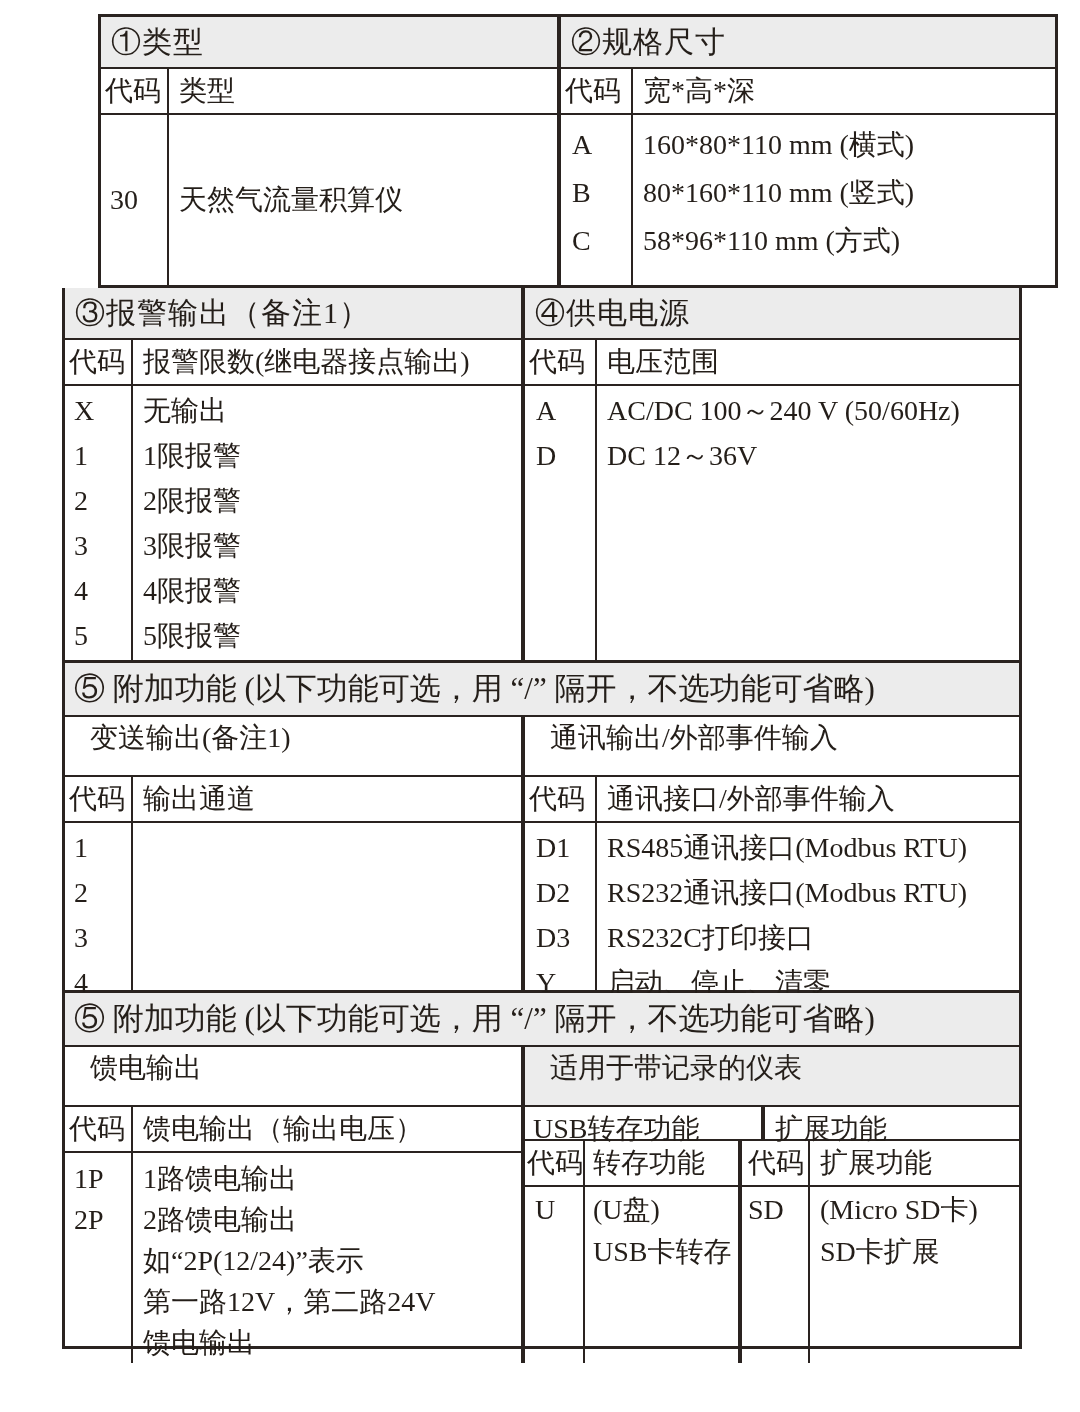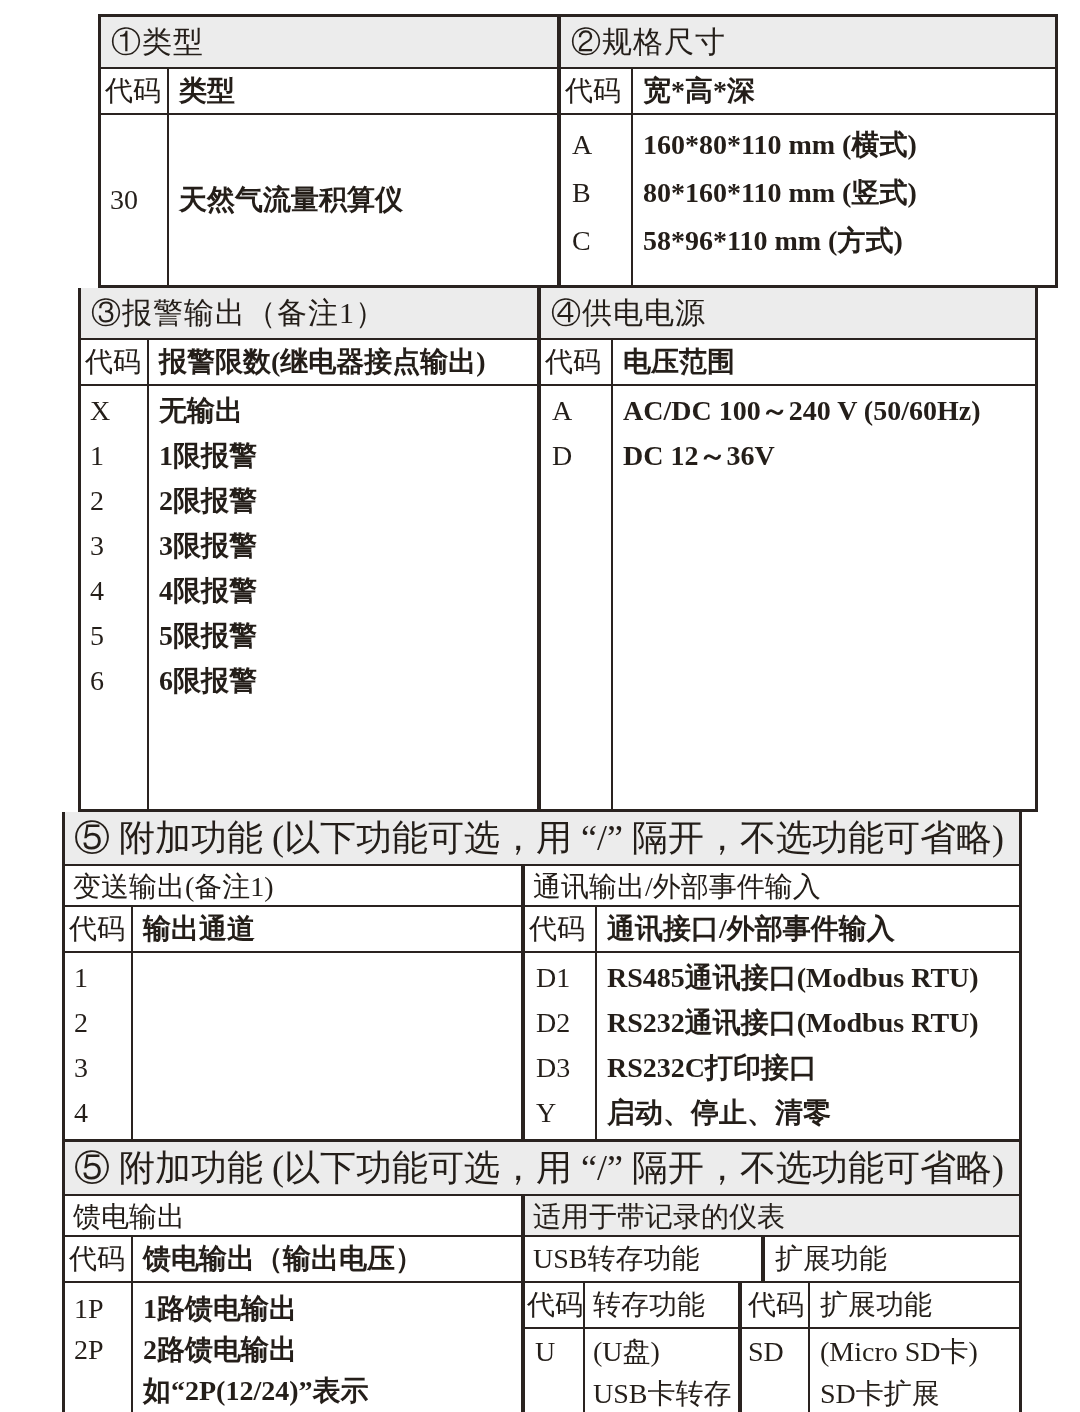--- a/index.html
+++ b/index.html
@@ -13,63 +13,63 @@
     width:1080px;height:1412px;position:relative;overflow:hidden;
     font-family:"Liberation Serif","DejaVu Serif",serif;
     color:var(--txt);font-size:28px;
   }
   .sheet{position:absolute;left:62px;top:14px;width:960px;}
 
   .block{width:960px;border:3px solid var(--bc);display:flex;}
   .block + .block{border-top:0;}
   .block.col{flex-direction:column;}
   #block-a{height:274px;margin-left:36px;}
-  #block-b{height:524px;margin-left:16px;}
+  #block-b{height:375px;}
   #block-c{height:330px;}
   #block-d{height:356px;}
 
   .half{display:flex;flex-direction:column;}
   .half-l{width:460px;border-right:4px solid var(--bc);}
   .half-r{flex:1;}
 
   
   .r-hdr{height:52px;line-height:50px;background:var(--hdrbg);
          border-bottom:2px solid var(--bc);padding-left:10px;
          font-size:30px;letter-spacing:1px;white-space:nowrap;}
   .sec5-hdr{height:54px;line-height:52px;background:var(--hdrbg);
          border-bottom:2px solid var(--bc);padding-left:9px;
-         font-size:36px;white-space:nowrap;}
-  .r-group{height:41px;line-height:42px;border-bottom:2px solid var(--bc);
-         padding-left:8px;white-space:nowrap;}
+         font-size:31px;white-space:nowrap;}
+  .r-group{height:60px;line-height:42px;border-bottom:2px solid var(--bc);
+         padding-left:25px;white-space:nowrap;}
   .r-group.gray{background:var(--hdrbg);}
   .r-sub{height:46px;border-bottom:2px solid var(--bc);display:flex;}
   .r-data{flex:1;display:flex;}
   .body5{flex:1;display:flex;}
 
   
   .code-col{width:68px;border-right:2px solid var(--bc);padding-left:9px;white-space:nowrap;}
   .half-r .code-col{width:72px;padding-left:11px;}
-  .label-col{flex:1;padding-left:10px;white-space:nowrap;overflow:hidden;font-weight:bold;}
+  .label-col{flex:1;padding-left:10px;white-space:nowrap;overflow:hidden;}
   .r-sub .code-col,.r-sub .label-col{line-height:44px;}
   .r-sub .code-col{padding-left:4px;}
 
   .vcenter{display:flex;align-items:center;text-align:center;}
 
   
   .ln{display:block;white-space:nowrap;}
   .p48 .ln{height:48px;line-height:48px;}
   .p45 .ln{height:45px;line-height:45px;}
   .p41 .ln{height:41px;line-height:41px;}
   .p42 .ln{height:42px;line-height:42px;}
   .pt6{padding-top:6px;}
   .pt2{padding-top:2px;}
   .pt4{padding-top:5px;}
 
   
-  .sg-row{height:46px;border-bottom:2px solid var(--bc);display:flex;}
+  .sg-row{height:34px;border-bottom:2px solid var(--bc);display:flex;}
   .sg-usb{width:240px;border-right:4px solid var(--bc);padding-left:8px;line-height:44px;white-space:nowrap;}
   .sg-sd{flex:1;padding-left:10px;line-height:44px;white-space:nowrap;}
   .c1{width:60px;border-right:2px solid var(--bc);padding-left:2px;white-space:nowrap;}
   .f1{width:157px;border-right:4px solid var(--bc);padding-left:8px;white-space:nowrap;overflow:hidden;}
   .c2{width:68px;border-right:2px solid var(--bc);padding-left:6px;white-space:nowrap;}
   .f2{flex:1;padding-left:10px;white-space:nowrap;overflow:hidden;}
   .subhdr4 .c1,.subhdr4 .f1,.subhdr4 .c2,.subhdr4 .f2{line-height:44px;}
   .subhdr4{height:46px;border-bottom:2px solid var(--bc);display:flex;}
   .data4{flex:1;display:flex;}
 </style>

